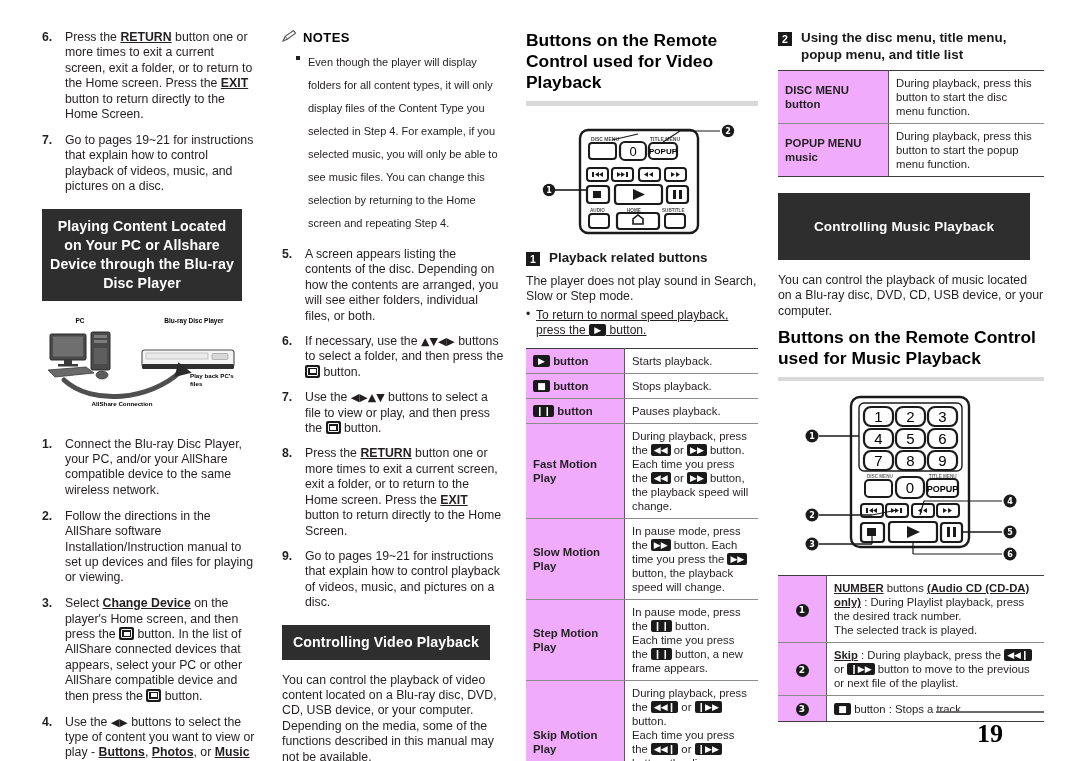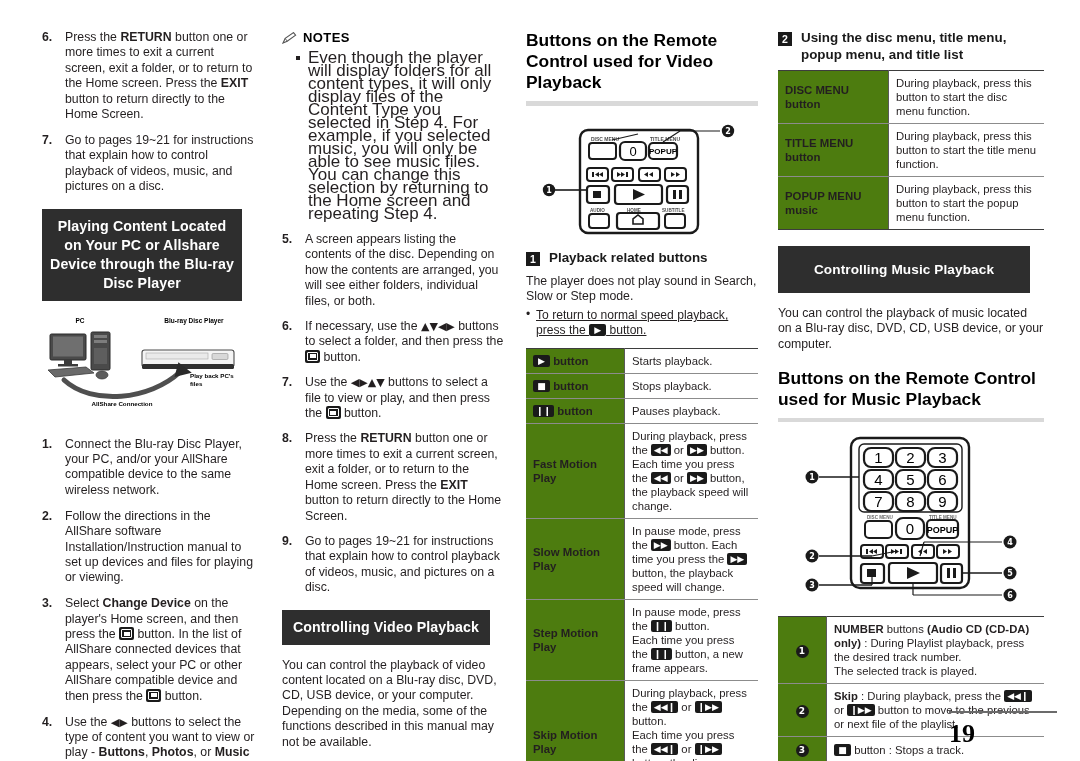--- a/index.html
+++ b/index.html
@@ -16,56 +16,56 @@
     display:flex;
   }
   .col{box-sizing:border-box;}
   .col1{width:268px;padding:30px 12px 0 42px;}
   .col2{width:248px;padding:30px 12px 0 14px;}
   .col3{width:252px;padding:30px 10px 0 10px;}
   .col4{width:312px;padding:30px 36px 0 10px;}
 
   
   p, li, div.t{font-size:12.3px;line-height:15.4px;color:#231f20;}
-  .b{font-weight:bold;}
+  .b{font-weight:bold;text-decoration:underline;}
   ol.steps{list-style:none;margin:0;padding:0;}
   ol.steps > li{
     position:relative;padding-left:23px;margin-bottom:10.5px;
     font-size:12.3px;line-height:15.4px;
   }
   ol.steps > li .num{
     position:absolute;left:0;top:0;font-weight:bold;
   }
   ol.steps.tight > li{margin-bottom:10px;}
 
   
   .barhead{
     background:#2e2e2e;color:#fff;text-align:center;
     font-weight:bold;font-size:14.2px;line-height:19px;
     padding:8px 6px;margin:14px 14px 13px 0;
     letter-spacing:0.1px;
   }
-  .barhead.small{font-size:13.6px;padding:14px 6px;}
+  .barhead.small{font-size:13.6px;padding:24px 6px;}
 
   
   .bigtitle{
     font-size:17.4px;line-height:21px;font-weight:bold;color:#000000;
     margin:0 0 0 0;
   }
   .rule{
     height:5px;background:#d9d9d9;margin:8px 0 10px 0;
   }
   .rule.thin{height:4px;}
 
   
-  .notes-hd{display:flex;align-items:center;gap:6px;margin:0 0 6px 0;}
+  .notes-hd{display:flex;gap:6px;margin:0 0 6px 0;}
   .notes-hd .lbl{font-weight:bold;font-size:13px;letter-spacing:.4px;}
   .notes-list{list-style:none;margin:0 0 12px 0;padding:0 0 0 14px;}
   .notes-list li{
-    position:relative;padding-left:12px;font-size:17px;line-height:13px;color:#231f20;
+    position:relative;padding-left:12px;font-size:11px;line-height:23px;color:#231f20;
   }
   .notes-list li:before{
     content:"";position:absolute;left:0;top:5px;width:4px;height:4px;background:#231f20;
   }
   .bullet-list{list-style:none;margin:4px 0 10px 0;padding:0;}
   .bullet-list li{position:relative;padding-left:10px;font-size:12.1px;line-height:15px;text-decoration:underline;}
   .bullet-list li:before{content:"\2022";position:absolute;left:0;top:-1px;}
 
   
   .numhead{display:flex;gap:9px;align-items:flex-start;margin:0 0 7px 0;}
@@ -77,21 +77,21 @@
   .numhead .ttl{font-size:13.4px;line-height:16.5px;font-weight:bold;color:#1a1a1a;}
 
   
   table.spec{border-collapse:collapse;width:100%;margin-top:4px;}
   table.spec td{
     border-top:1px solid #8c8c8c;border-bottom:1px solid #8c8c8c;
     vertical-align:middle;padding:5px 7px;
     font-size:11.3px;line-height:14px;color:#231f20;
   }
   table.spec td.k{
-    background:#4d7c0f;font-weight:bold;width:84px;
+    background:#f0abfc;font-weight:bold;width:84px;
     border-right:1.6px solid #5a5a5a;
     font-size:11.4px;
   }
   table.spec tr:first-child td{border-top:1.7px solid #3d3d3d;}
   table.spec tr:last-child td{border-bottom:1.7px solid #3d3d3d;}
   table.spec.right td.k{width:96px;}
   table.spec.num td.k{width:34px;text-align:center;font-size:13px;}
 
   
   .chip{
@@ -116,21 +116,21 @@
 
   
   .circnum{
     display:inline-block;width:13px;height:13px;border-radius:50%;
     background:#1a1a1a;color:#fff;font-size:9px;line-height:13px;
     text-align:center;font-weight:bold;font-family:"DejaVu Sans",sans-serif;
   }
 
   
   .pagenum{
-    position:absolute;right:23px;bottom:12px;text-align:left;
+    position:absolute;right:36px;bottom:12px;text-align:center;
   }
   .pagenum .line{width:108px;height:2.5px;background:#6b6b6b;margin-bottom:6px;margin-left:auto;}
   .pagenum .n{font-size:26px;font-weight:bold;font-family:"Liberation Serif",serif;line-height:30px;}
 
   
   .illus{margin:6px 0 14px 0;}
   .remotewrap{display:flex;justify-content:center;margin:6px 0 12px 0;}
 </style>
 </head>
 <body>
@@ -331,34 +331,30 @@
       <span class="ttl">Using the disc menu, title menu, popup menu, and title list</span>
     </div>
 
     <table class="spec right">
       <tbody id="c4-menutable">
             <tr>
               <td class="k">DISC MENU button</td>
               <td>During playback, press this button to start the disc menu function.</td>
             </tr>
             <tr>
-              <td class="k">TITLE MENU button</td>
-              <td>During playback, press this button to start the title menu function.</td>
-            </tr>
-            <tr>
               <td class="k">POPUP MENU music</td>
               <td>During playback, press this button to start the popup menu function.</td>
             </tr>
           </tbody>
     </table>
 
     <div class="barhead small" style="margin-top:16px;">Controlling Music Playback</div>
     <div class="t">You can control the playback of music located on a Blu-ray disc, DVD, CD, USB device, or your computer.</div>
 
-    <div class="bigtitle" style="margin-top:16px;">Buttons on the Remote Control used for Music Playback</div>
+    <div class="bigtitle" style="margin-top:8px;">Buttons on the Remote Control used for Music Playback</div>
     <div class="rule thin"></div>
 
     <div class="remotewrap">
       <svg width="245" height="172" viewBox="0 0 245 172">
         <rect x="62" y="6" width="118" height="150" rx="9" fill="#fff" stroke="#1a1a1a" stroke-width="2.4"></rect>
 
         <rect x="70" y="12" width="103" height="68" rx="5" fill="none" stroke="#1a1a1a" stroke-width="1.4"></rect>
 
         <g font-family="Liberation Sans, sans-serif" font-size="15" text-anchor="middle">
           <rect x="75" y="16" width="29" height="19" rx="7" fill="#fff" stroke="#1a1a1a" stroke-width="2.2"></rect>

